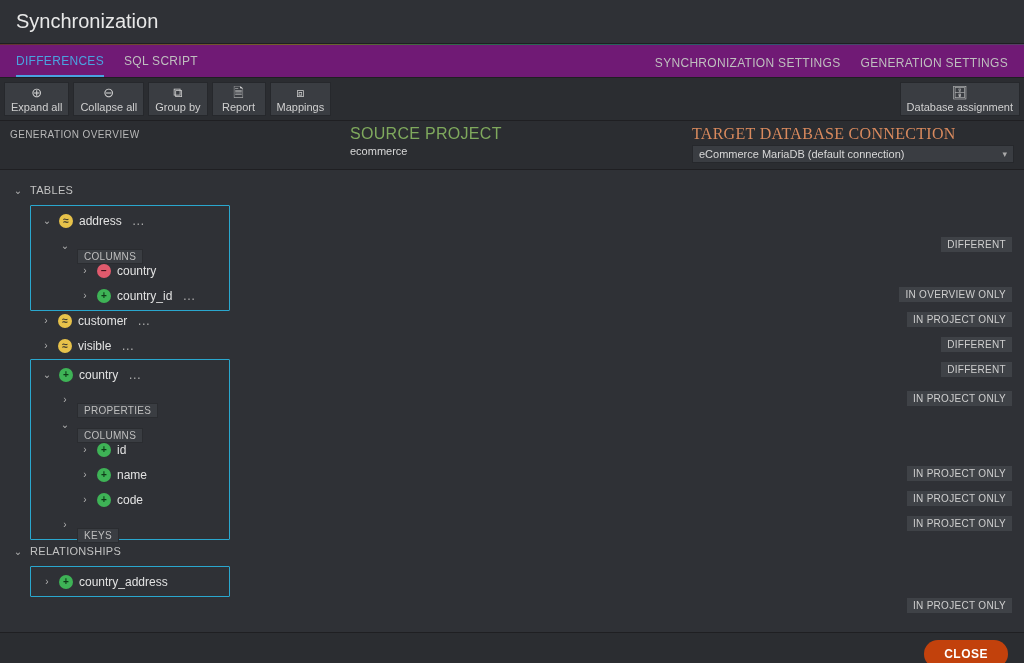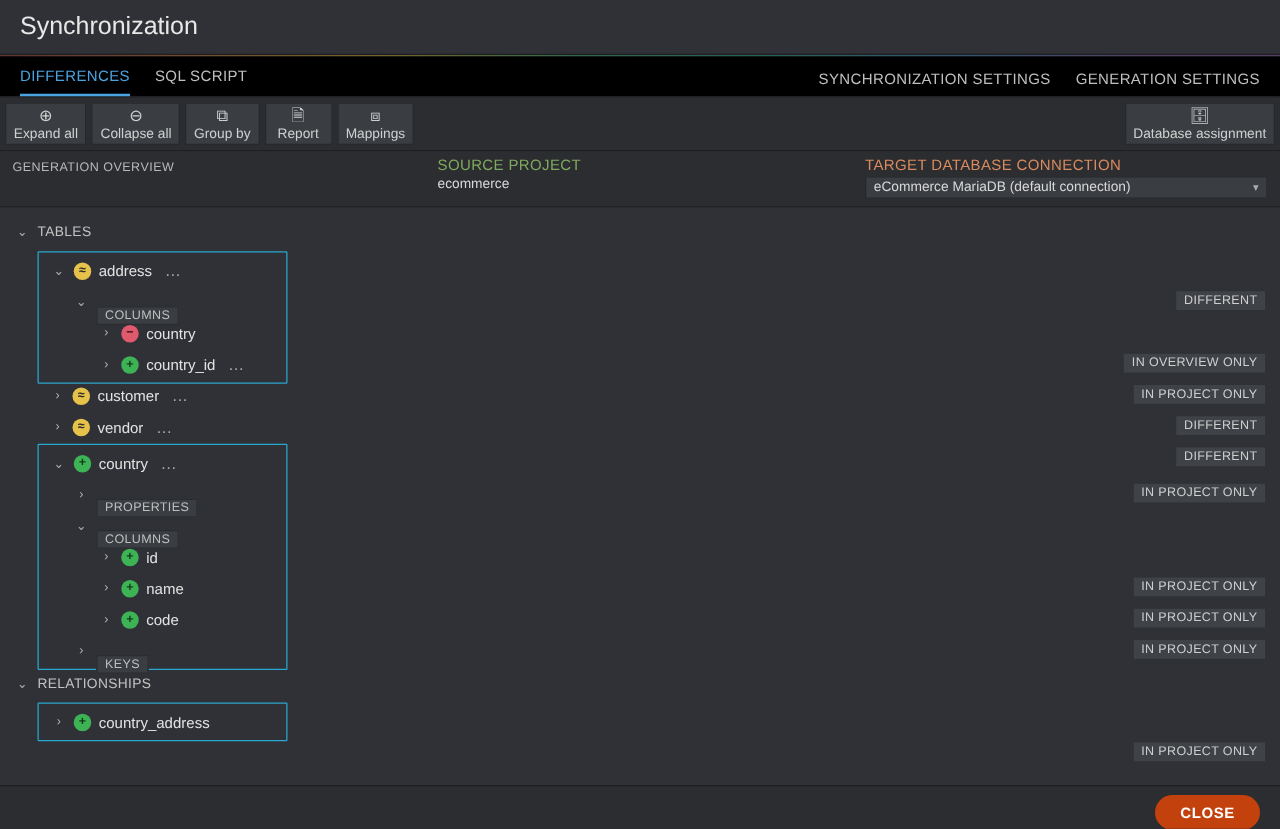--- a/index.html
+++ b/index.html
@@ -52,21 +52,21 @@
     height: 1px;
     background: linear-gradient(90deg,#c0392b 0%,#e67e22 15%,#f1c40f 30%,#2ecc71 45%,#1abc9c 60%,#3498db 75%,#9b59b6 90%);
     opacity: 0.35;
   }
   .tabs-row {
     display: flex;
     justify-content: space-between;
     align-items: flex-end;
     height: 32px;
     padding: 0 16px;
-    background: #000000;
+    background: #701a75;
   }
   .tabs-left, .tabs-right {
     display: flex;
     gap: 20px;
   }
   .tab {
     font-size: 12px;
     color: #bfbfbf;
     padding-bottom: 7px;
     cursor: pointer;
@@ -112,25 +112,25 @@
     grid-template-columns: 340px 1fr 1fr;
     background: #2b2d31;
     border-bottom: 1px solid #1f1f22;
     font-size: 11px;
   }
   .meta-cell {
     padding: 4px 10px 6px 10px;
   }
   .meta-cell .label {
     color: #7fa95d;
-    font-size: 12px;
+    font-size: 16px;
     letter-spacing: 0.3px;
     margin-bottom: 2px;
   }
-  .meta-cell.target .label { color: #d98a5e; }
+  .meta-cell.target .label { color: #d98a5e; font-family: Liberation Serif, serif; }
   .meta-cell .value {
     color: #d8d8d8;
   }
   .meta-cell.target .value-wrap {
     background: #3a3d42;
     border: 1px solid #26282c;
     padding: 2px 6px;
     display: flex;
     justify-content: space-between;
     align-items: center;
@@ -367,21 +367,21 @@
       <span class="node-label">customer</span>
       <span class="dots">…</span>
     </div>
     <span class="badge">DIFFERENT</span>
   </div>
 
   <div class="row">
     <div class="row-left" style="padding-left:28px;">
       <span class="chev">›</span>
       <span class="status-dot status-change">≈</span>
-      <span class="node-label">vendor</span>
+      <span class="node-label">visible</span>
       <span class="dots">…</span>
     </div>
     <span class="badge">DIFFERENT</span>
   </div>
 
   <div class="highlight-box" style="margin-left:18px; width:200px;">
     <div class="row">
       <div class="row-left pad0">
         <span class="chev">⌄</span>
         <span class="status-dot status-add">+</span>

